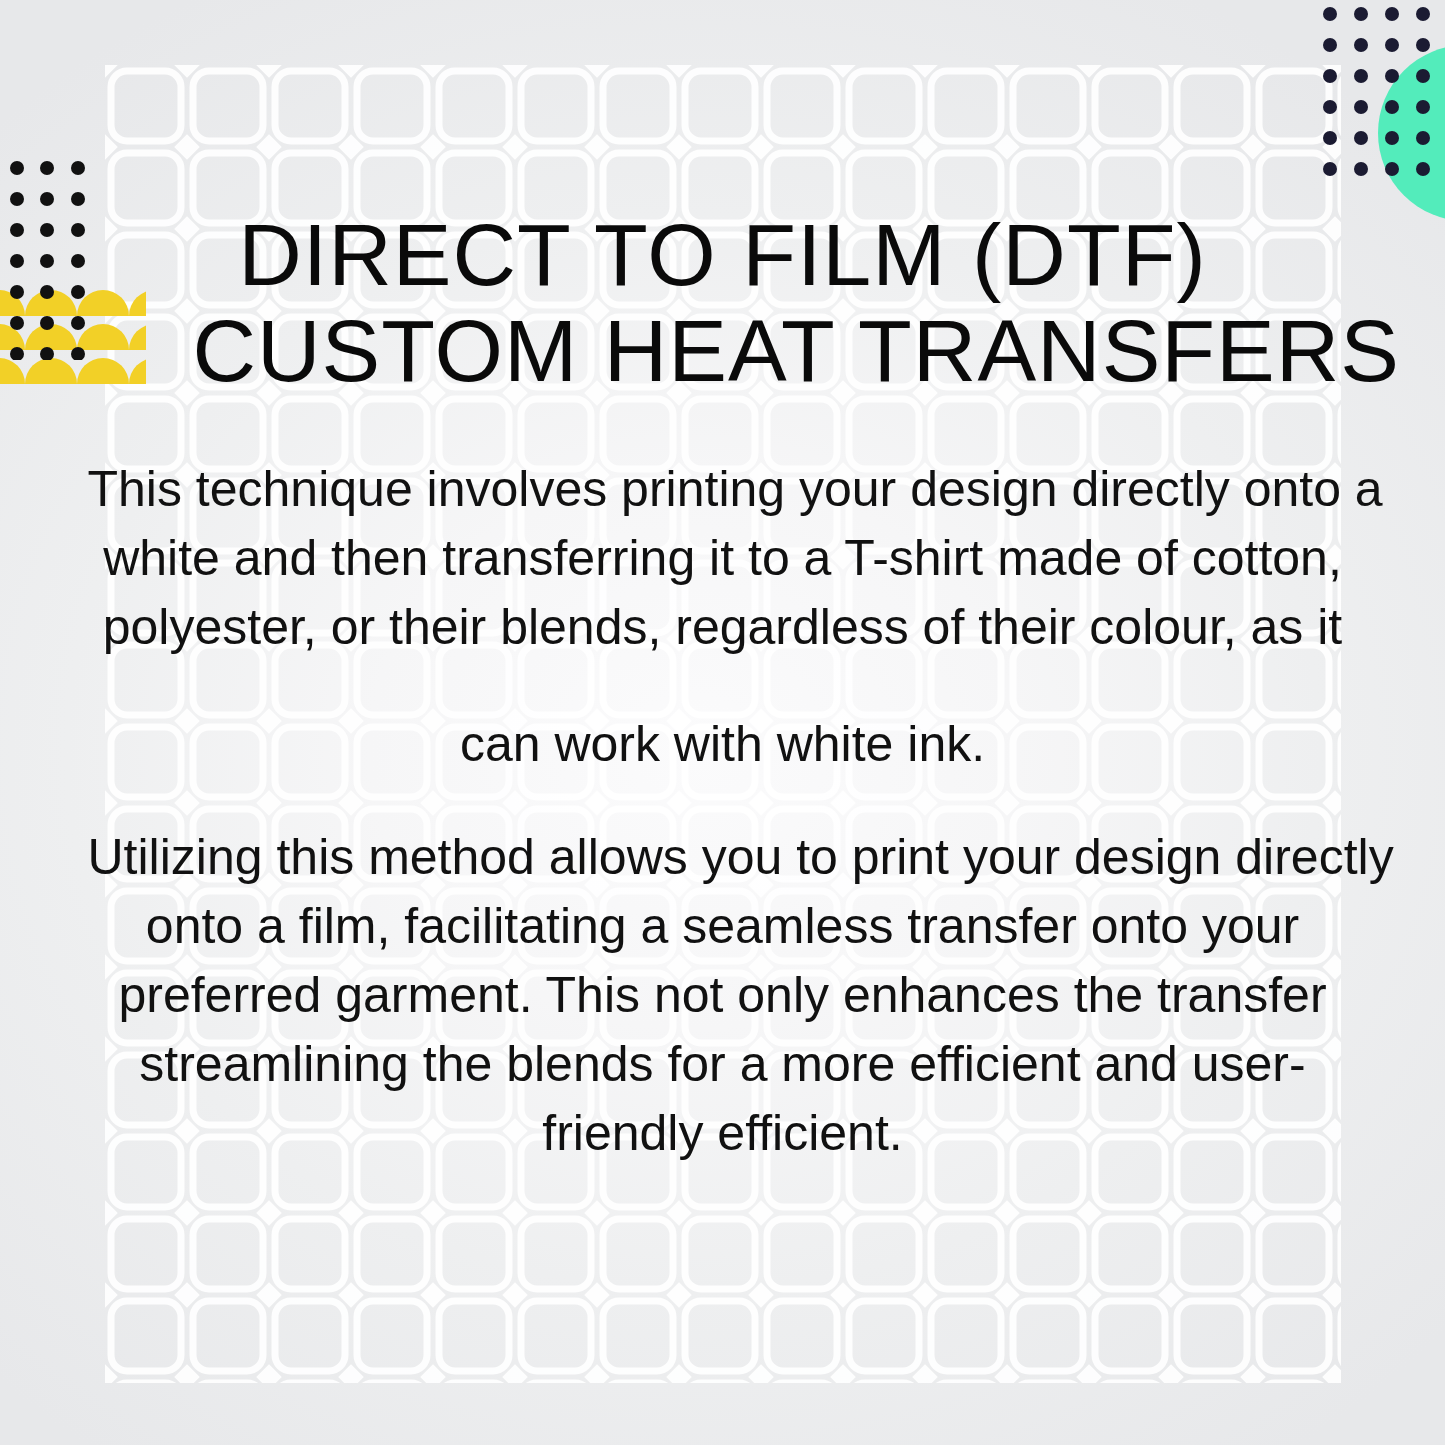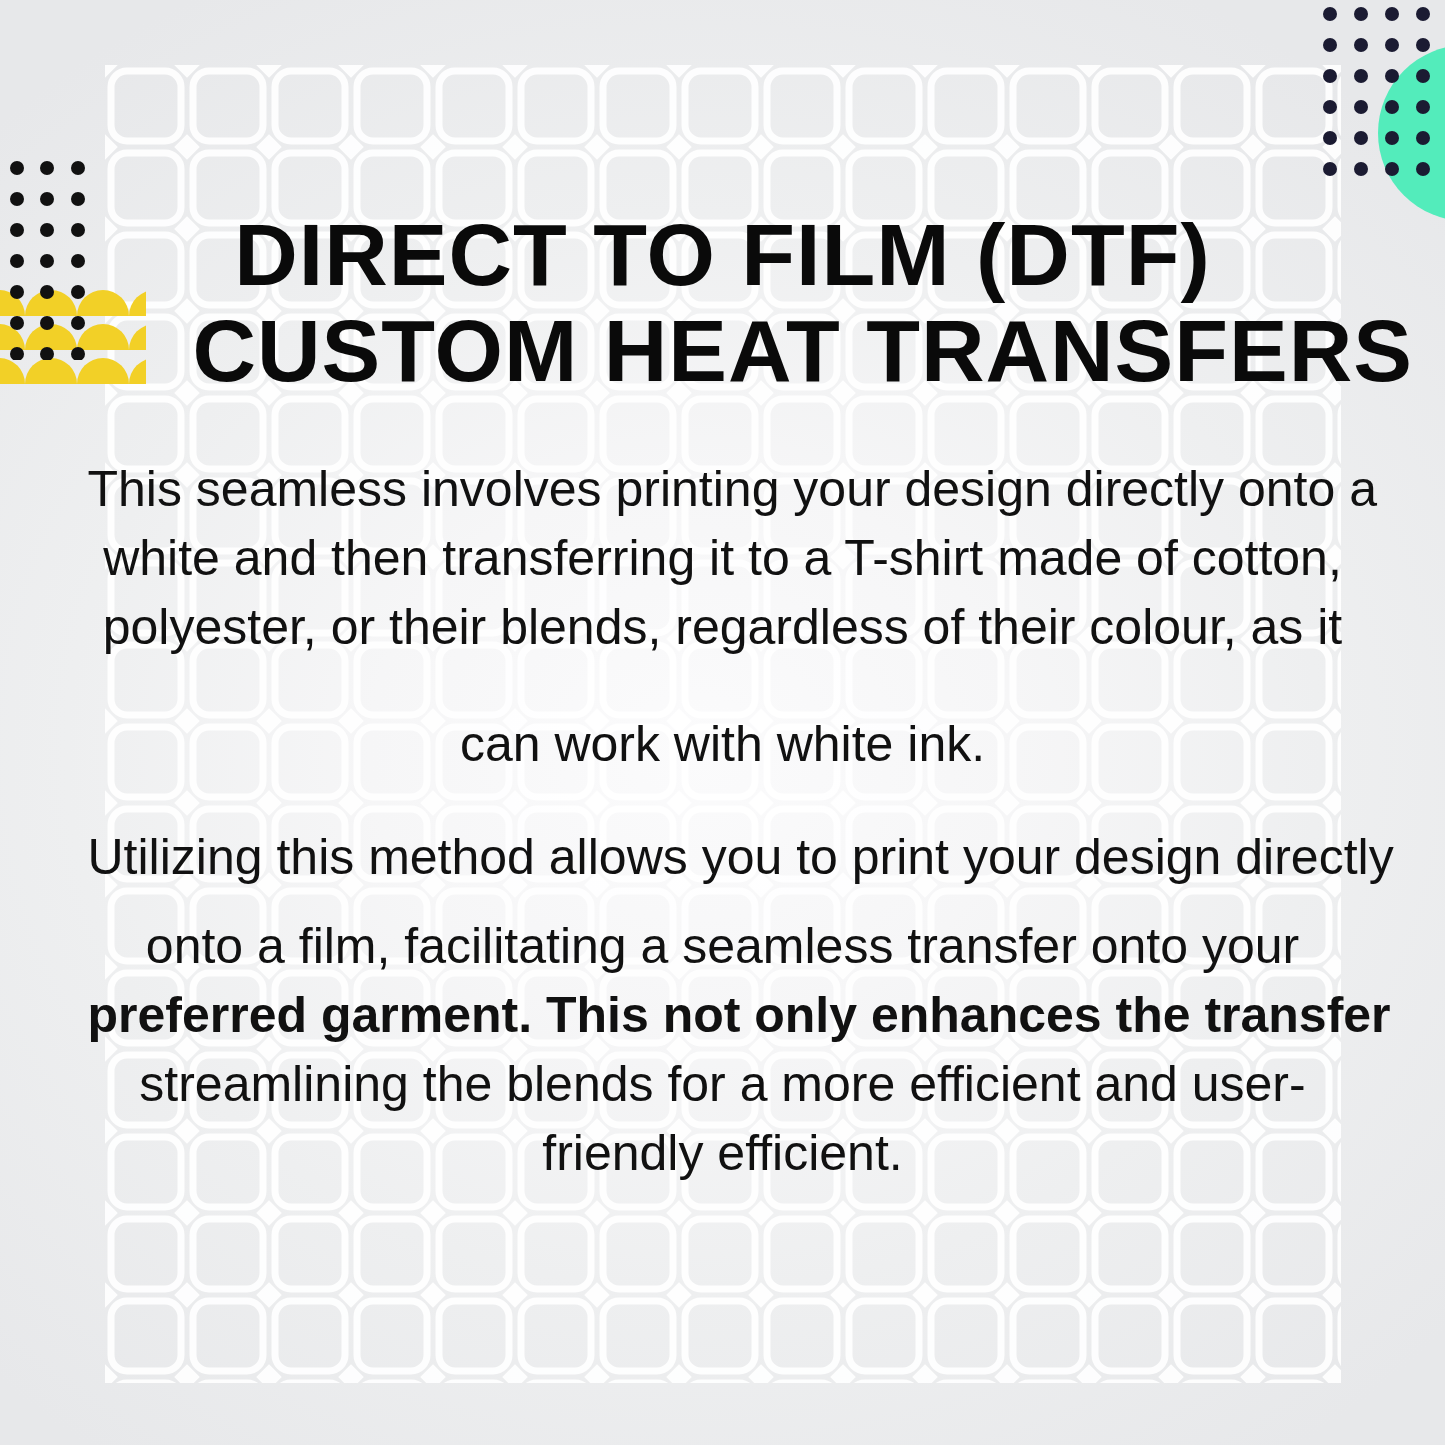--- a/index.html
+++ b/index.html
@@ -81,21 +81,21 @@
 
   .title {
     position: absolute;
     left: 50%;
     transform: translateX(-50%);
     top: 148px;
     width: 1060px;
     text-align: center;
     color: #0a0a0a;
     font-family: "Liberation Sans Narrow", "Liberation Sans", sans-serif;
-    font-weight: 700;
+    font-weight: 400;
     font-size: 88px;
     line-height: 96px;
     letter-spacing: 1px;
     text-transform: uppercase;
     transform-origin: center top;
   }
   .title-line {
     display: block;
     white-space: nowrap;
     transform: scaleX(1.02);
@@ -223,28 +223,28 @@
   </div>
 
   <div class="content">
 
     <h1 class="title">
       <span class="title-line" style="transform: scaleX(1);">DIRECT TO FILM (DTF)</span>
       <span class="title-line" style="transform: scaleX(1);">CUSTOM HEAT TRANSFERS</span>
     </h1>
 
     <div class="body-block para-1">
-      <span class="body-line" style="transform: scaleX(1);">This seamless involves printing your design directly onto a</span>
+      <span class="body-line" style="transform: scaleX(1);">This technique involves printing your design directly onto a</span>
       <span class="body-line" style="transform: scaleX(1);">white and then transferring it to a T-shirt made of cotton,</span>
       <span class="body-line" style="transform: scaleX(1);">polyester, or their blends, regardless of their colour, as it</span>
       <span class="body-line" style="transform: scaleX(1); margin-top: 48px;">can work with white ink.</span>
     </div>
 
     <div class="body-block para-2">
       <span class="body-line" style="transform: scaleX(1); margin-top: 28px;">Utilizing this method allows you to print your design directly</span>
-      <span class="body-line" style="transform: scaleX(1); margin-top: 20px;">onto a film, facilitating a seamless transfer onto your</span>
-      <span class="body-line" style="transform: scaleX(1); font-weight: bold;">preferred garment. This not only enhances the transfer</span>
+      <span class="body-line" style="transform: scaleX(1);">onto a film, facilitating a seamless transfer onto your</span>
+      <span class="body-line" style="transform: scaleX(1);">preferred garment. This not only enhances the transfer</span>
       <span class="body-line" style="transform: scaleX(1);">streamlining the blends for a more efficient and user-</span>
       <span class="body-line" style="transform: scaleX(1);">friendly efficient.</span>
     </div>
 
   </div>
 </div>
 
 </body></html>

